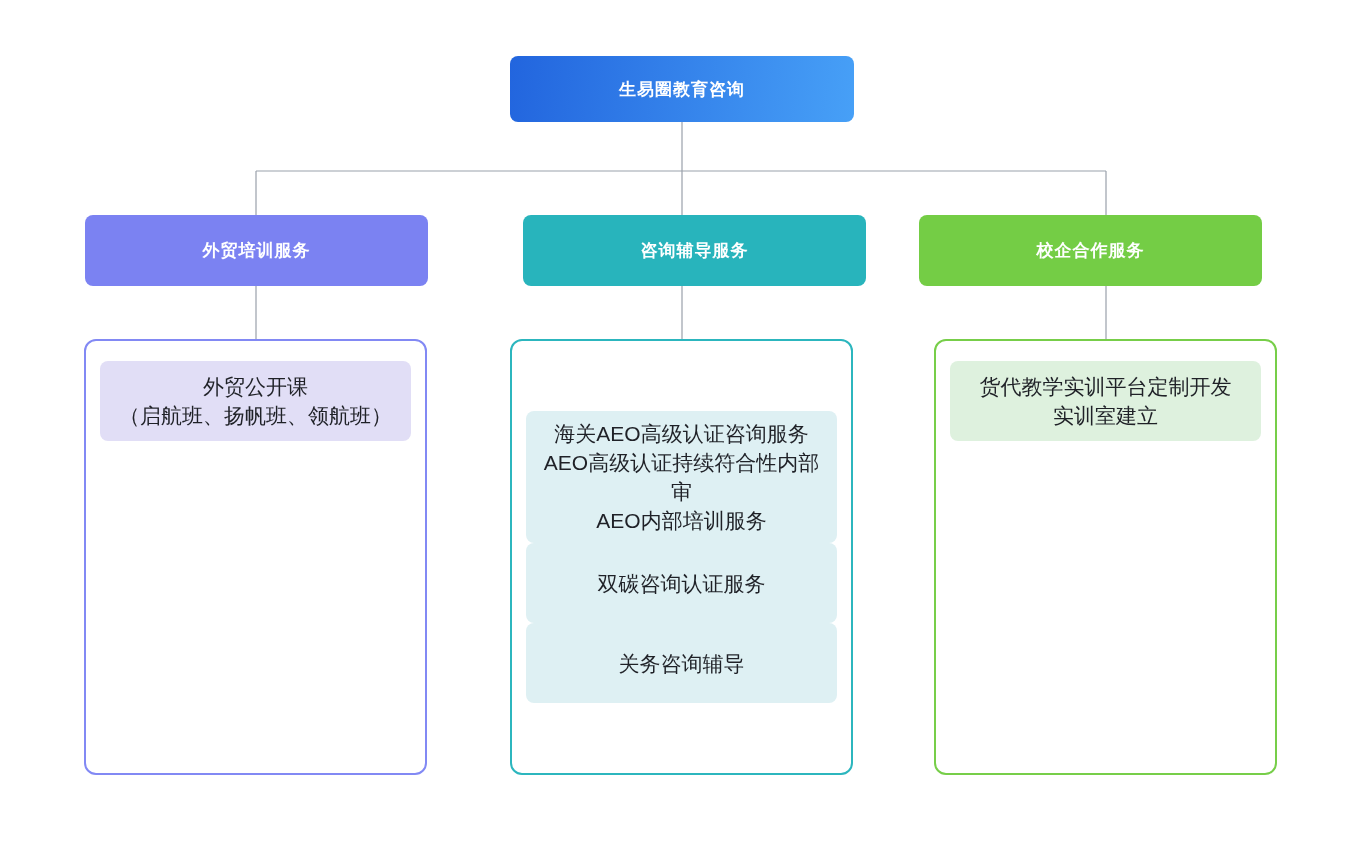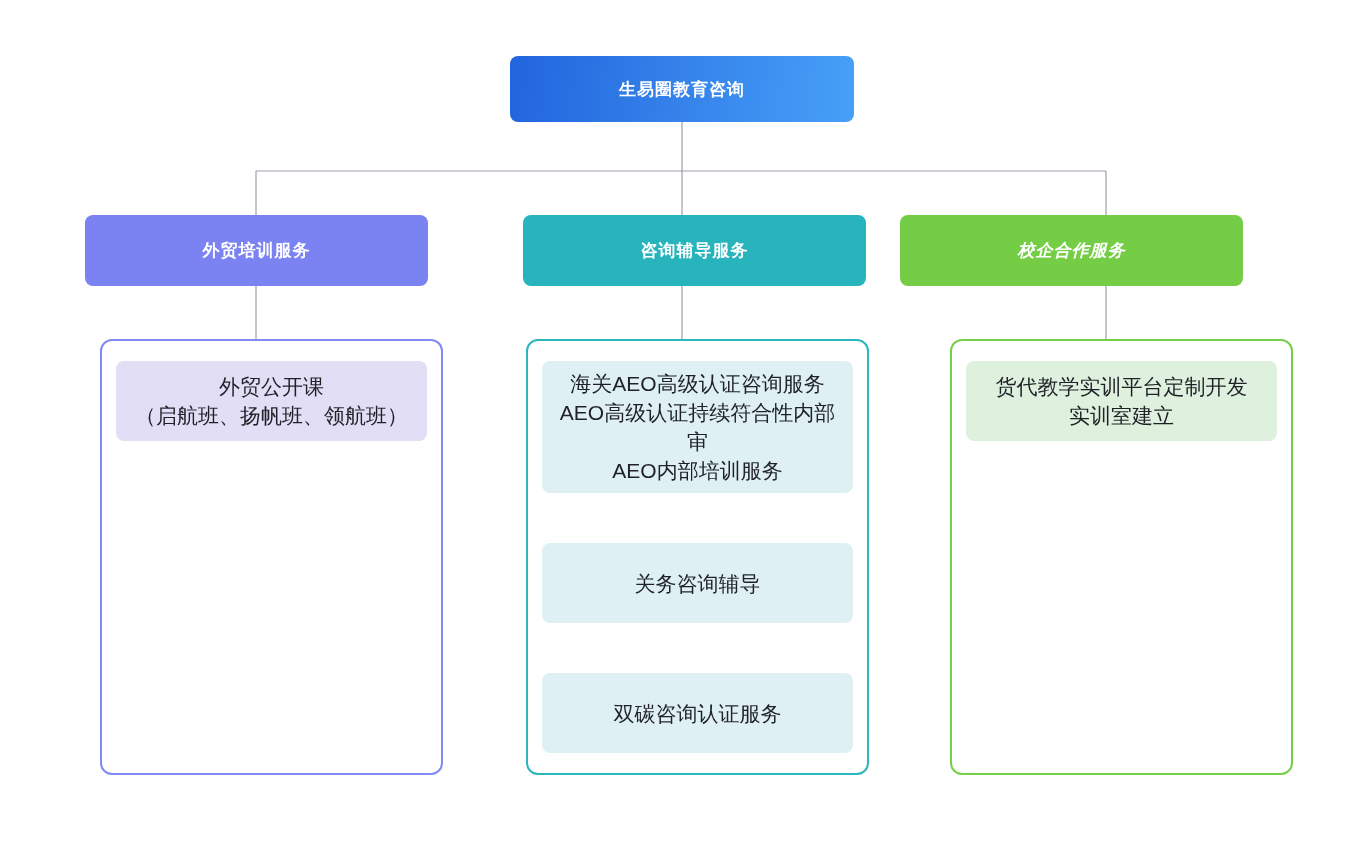--- a/index.html
+++ b/index.html
@@ -22,30 +22,29 @@
     border-radius:8px; box-sizing:border-box;
     letter-spacing:1px;
   }
   .root {
     left:510px; top:56px; width:344px; height:66px;
     background:linear-gradient(97deg, var(--g1,#2265de), var(--g2,#47a0f7));
   }
   .header { top:215px; width:343px; height:71px; }
   .h0 { left:85px;  background:var(--hc,#7b82f2); }
   .h1 { left:511px; background:var(--hc,#28b4bc);margin-left:12px; }
-  .h2 { left:900px; background:var(--hc,#74cd45);font-style:italic; }
+  .h2 { left:919px; background:var(--hc,#74cd45); }
   .panel {
     position:absolute; top:339px; width:343px; height:436px;
     background:#ffffff;
     border:2px solid var(--bc,#888);
     border-radius:12px;
     box-sizing:border-box;
     display:flex; flex-direction:column; justify-content:space-between;
     padding:20px 14px;
-    margin-left:16px;
   }
   .c0 { left:84px; }
   .c1 { left:510px; }
   .c2 { left:934px; }
   .item {
     background:var(--item-bg,#eeeeee);
     border-radius:8px;
     min-height:80px;
     display:flex; align-items:center; justify-content:center;
     text-align:center;
@@ -75,26 +74,26 @@
   </div>
   <div class="node header h2" style="--hc: #74cd45;">
     <span>校企合作服务</span>
   </div>
 
   <div class="panel c0" style="border-color: rgb(130, 137, 244); --item-bg: #e1def6;">
     <div class="item">外贸公开课
 （启航班、扬帆班、领航班）</div>
   </div>
 
-  <div class="panel c1" style="border-color: rgb(44, 182, 190); --item-bg: #def0f3;">
+  <div class="panel c1" style="border-color: rgb(44, 182, 190); justify-content: center; --item-bg: #def0f3;">
     <div class="item">海关AEO高级认证咨询服务
 AEO高级认证持续符合性内部审
 AEO内部培训服务</div>
+    <div class="item">双碳咨询认证服务</div>
     <div class="item">关务咨询辅导</div>
-    <div class="item">双碳咨询认证服务</div>
   </div>
 
   <div class="panel c2" style="border-color: rgb(119, 206, 73); --item-bg: #def1de;">
     <div class="item">货代教学实训平台定制开发
 实训室建立</div>
   </div>
 
 </div>
 
 </body></html>

